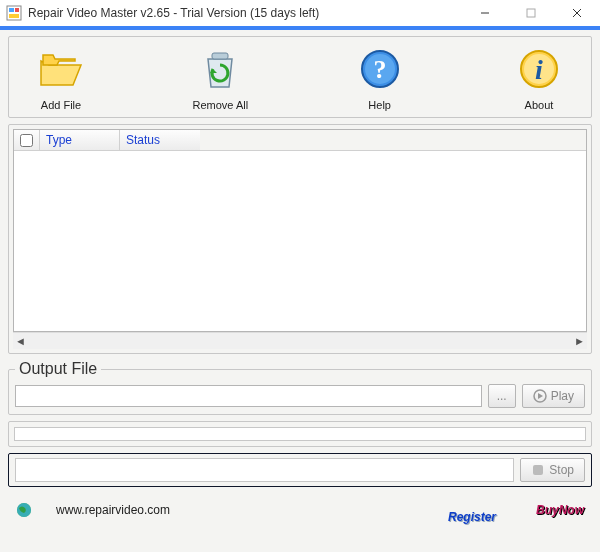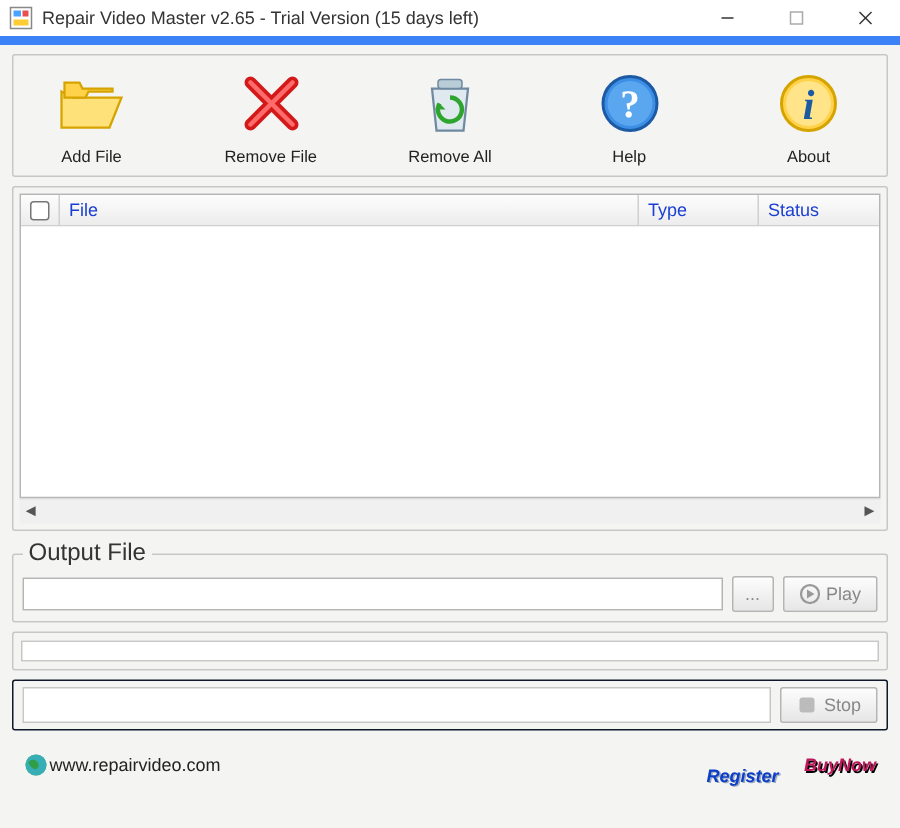--- a/index.html
+++ b/index.html
@@ -13,21 +13,21 @@
     display: flex;
     flex-direction: column;
   }
   
   .titlebar {
     height: 30px;
     display: flex;
     align-items: center;
     padding: 0 0 0 6px;
     background: #fff;
-    border-bottom: 6px solid #3b82f6;
+    border-bottom: 4px solid #3b82f6;
   }
   .titlebar .app-icon { width: 16px; height: 16px; margin-right: 6px; }
   .titlebar .title { flex: 1; font-size: 12px; color: #333; }
   .winbtns { display: flex; }
   .winbtn { width: 46px; height: 30px; display: flex; align-items: center; justify-content: center; color:#555; }
 
   
   .body {
     flex: 1;
     background: #f4f4f2;
@@ -156,21 +156,21 @@
     justify-content: flex-end;
     gap: 6px;
   }
   .stoprow .spacer { flex:1; height:100%; background:#fff; border:1px solid #c7c7c7; }
 
   
   .footer {
     display: flex;
     align-items: center;
     padding: 2px 8px 4px 8px;
-    gap: 1px;
+    gap: 24px;
     background:#f4f4f2;
   }
   .footer .globe { width:16px; height:16px; }
   .footer .url { color:#222; font-size:12px; }
   .footer .sp { flex:1; }
   .reg { font-weight:bold; font-style:italic; color:#0e3ec9; text-shadow:1px 1px 0 #9ab; cursor:pointer;margin-top:15px; }
   .buy { font-weight:bold; font-style:italic; color:#be185d; text-shadow:1px 1px 0 #000; cursor:pointer; margin-left:16px;}
 
   input[type=checkbox]{ width:13px; height:13px; }
 </style>
@@ -210,29 +210,20 @@
   <div class="toolbar">
 
     <div class="tool">
       <svg class="icon" viewBox="0 0 48 48">
         <path d="M4 16 L4 40 L36 40 L44 20 L12 20 Z" fill="#ffe17a" stroke="#d6a400" stroke-width="1.5"></path>
         <path d="M6 14 L6 20 L20 20 L22 16 L38 16 L38 14 L18 14 L16 10 L6 10 Z" fill="#ffd24a" stroke="#d6a400" stroke-width="1.5"></path>
       </svg>
       <div class="lbl">Add File</div>
     </div>
 
-    <div class="tool">
-      <svg class="icon" viewBox="0 0 48 48">
-        <line x1="10" y1="10" x2="38" y2="38" stroke="#d31919" stroke-width="8" stroke-linecap="round"></line>
-        <line x1="38" y1="10" x2="10" y2="38" stroke="#d31919" stroke-width="8" stroke-linecap="round"></line>
-        <line x1="10" y1="10" x2="38" y2="38" stroke="#ff6b6b" stroke-width="3" stroke-linecap="round"></line>
-        <line x1="38" y1="10" x2="10" y2="38" stroke="#ff6b6b" stroke-width="3" stroke-linecap="round"></line>
-      </svg>
-      <div class="lbl">Remove File</div>
-    </div>
 
     <div class="tool">
       <svg class="icon" viewBox="0 0 48 48">
         <path d="M12 14 L36 14 L33 42 L15 42 Z" fill="#dfe9ef" stroke="#6f8aa0" stroke-width="1.5"></path>
         <rect x="16" y="8" width="16" height="6" rx="2" fill="#b9cdd9" stroke="#6f8aa0"></rect>
         <path d="M24 20 a8 8 0 1 1 -7 4" fill="none" stroke="#2ea52e" stroke-width="3"></path>
         <path d="M17 24 l-3 4 l7 0 z" fill="#2ea52e"></path>
       </svg>
       <div class="lbl">Remove All</div>
     </div>
@@ -256,21 +247,20 @@
       <div class="lbl">About</div>
     </div>
   </div>
 
   <div class="list-panel">
     <div class="grid">
       <div class="headerrow">
         <div class="hdr chk">
           <input type="checkbox" style="">
         </div>
-        <div class="hdr file">File</div>
         <div class="hdr type">Type</div>
         <div class="hdr status">Status</div>
       </div>
       <div class="gridbody"></div>
     </div>
     <div class="hscroll">
       <span class="arrow">◄</span>
       <span class="arrow">►</span>
     </div>
   </div>

